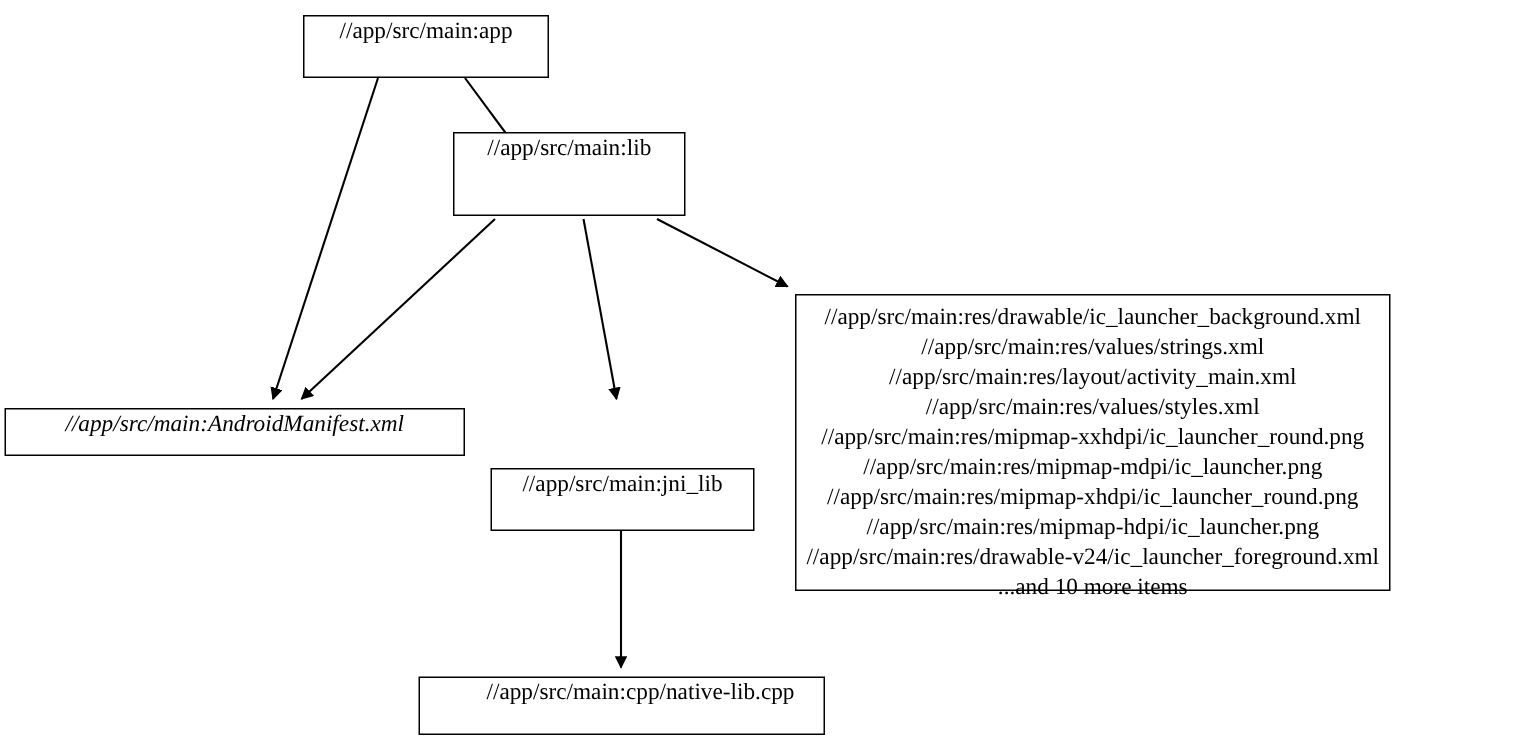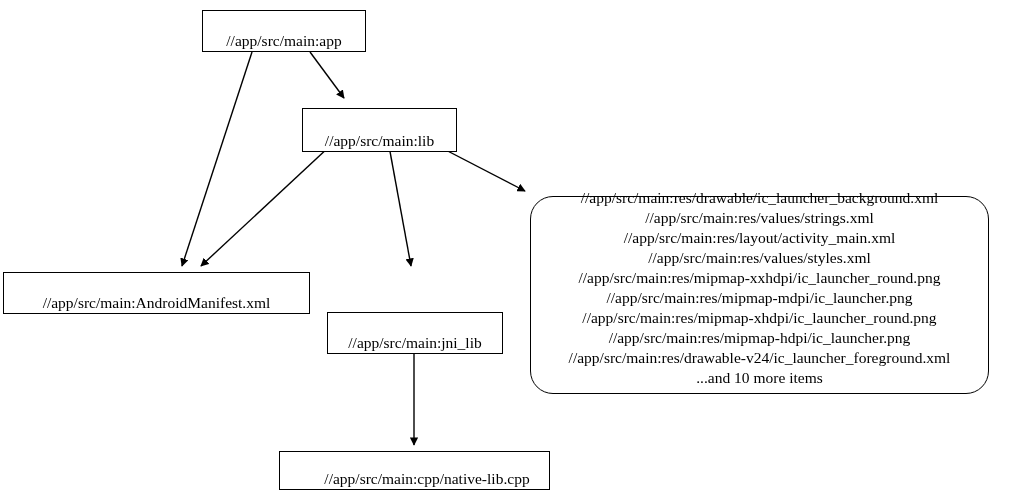--- a/index.html
+++ b/index.html
@@ -21,21 +21,21 @@
     top: 0;
     width: 1018px;
     height: 496px;
   }
   .node {
     position: absolute;
     box-sizing: border-box;
     border: 1px solid #000000;
     background: #ffffff;
     display: flex;
-    align-items: flex-end;
+    align-items: flex-start;
     justify-content: center;
     text-align: center;
     color: #000000;
     font-size: 15.5px;
     line-height: 20px;
     white-space: pre;
     z-index: 2;
   }
   .node-multiline {
     white-space: pre-line;
@@ -58,24 +58,24 @@
         <path d="M 310,52 L 344,98" marker-end="url(#arrow)"></path>
         <path d="M 330,146 L 201,266" marker-end="url(#arrow)"></path>
         <path d="M 389,146 L 411,266" marker-end="url(#arrow)"></path>
         <path d="M 438,146 L 525,191" marker-end="url(#arrow)"></path>
         <path d="M 414,314 L 414,445" marker-end="url(#arrow)"></path>
       </g>
   </svg>
 
   <div id="nodes-layer">
       <div class="node" style="left: 202px; top: 10px; width: 164px; height: 42px; border-color: rgb(0, 0, 0);"><span>//app/src/main:app</span></div>
-      <div class="node" style="left: 302px; top: 108px; width: 155px; height: 44px; border-color: rgb(0, 0, 0);"><span>//app/src/main:lib</span></div>
-      <div class="node" style="left: 3px; top: 272px; width: 307px; height: 42px; border-color: rgb(0, 0, 0);"><span>//app/src/main:AndroidManifest.xml</span></div>
+      <div class="node" style="left: 302px; top: 88px; width: 155px; height: 56px; border-color: rgb(0, 0, 0);"><span>//app/src/main:lib</span></div>
+      <div class="node" style="left: 3px; top: 272px; width: 307px; height: 32px; border-color: rgb(0, 0, 0); font-style: italic;"><span>//app/src/main:AndroidManifest.xml</span></div>
       <div class="node" style="left: 327px; top: 272px; width: 176px; height: 42px; border-color: rgb(0, 0, 0); margin-top: 40px;"><span>//app/src/main:jni_lib</span></div>
-      <div class="node node-multiline" style="left: 530px; top: 196px; width: 459px; height: 198px; border-color: rgb(0, 0, 0); border-radius: 23px;"><span>//app/src/main:res/drawable/ic_launcher_background.xml
+      <div class="node node-multiline" style="left: 530px; top: 196px; width: 397px; height: 198px; border-color: rgb(0, 0, 0);"><span>//app/src/main:res/drawable/ic_launcher_background.xml
 //app/src/main:res/values/strings.xml
 //app/src/main:res/layout/activity_main.xml
 //app/src/main:res/values/styles.xml
 //app/src/main:res/mipmap-xxhdpi/ic_launcher_round.png
 //app/src/main:res/mipmap-mdpi/ic_launcher.png
 //app/src/main:res/mipmap-xhdpi/ic_launcher_round.png
 //app/src/main:res/mipmap-hdpi/ic_launcher.png
 //app/src/main:res/drawable-v24/ic_launcher_foreground.xml
 ...and 10 more items</span></div>
       <div class="node" style="left: 279px; top: 451px; width: 271px; height: 39px; border-color: rgb(0, 0, 0); padding-left: 25px;"><span>//app/src/main:cpp/native-lib.cpp</span></div>

